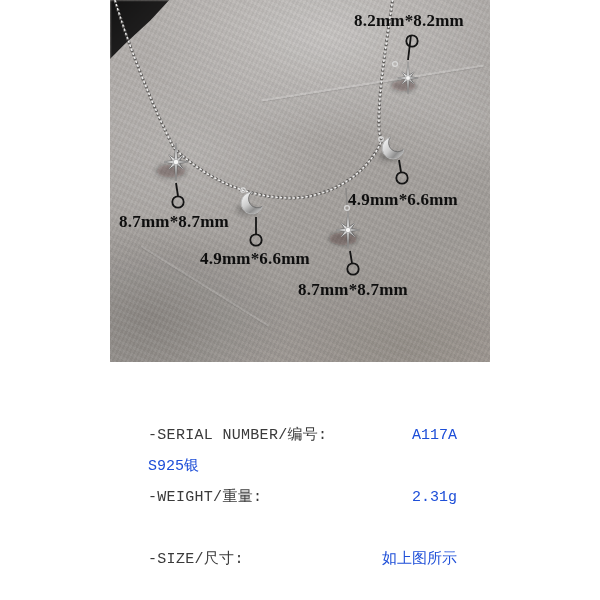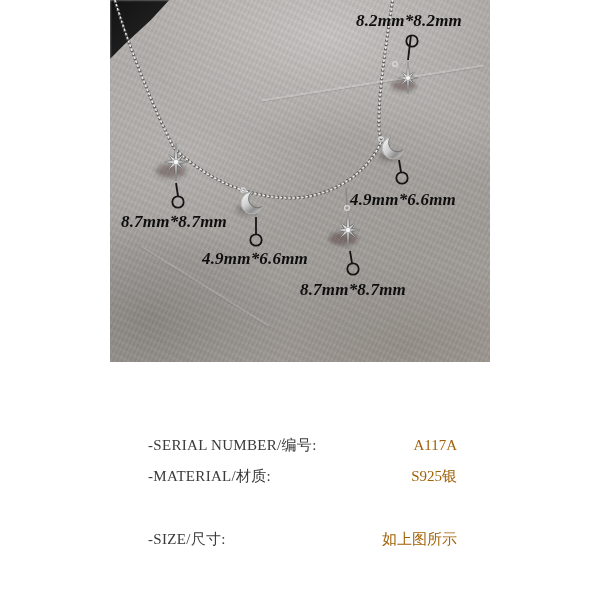--- a/index.html
+++ b/index.html
@@ -14,42 +14,41 @@
     background-color:#aaa6a3;
     background-image:
       repeating-linear-gradient(115deg, rgba(255,255,255,.030) 0 2px, rgba(0,0,0,.030) 2px 4px),
       repeating-linear-gradient(24deg, rgba(255,255,255,.025) 0 3px, rgba(0,0,0,.025) 3px 7px),
       radial-gradient(ellipse 300px 170px at 58% 10%, rgba(255,255,255,.30), rgba(255,255,255,0) 62%),
       radial-gradient(ellipse 240px 190px at 22% 42%, rgba(255,255,255,.13), rgba(255,255,255,0) 55%),
       radial-gradient(ellipse 230px 170px at 10% 88%, rgba(55,50,46,.22), rgba(0,0,0,0) 62%),
       radial-gradient(ellipse 320px 150px at 78% 96%, rgba(75,64,54,.16), rgba(0,0,0,0) 58%),
       radial-gradient(ellipse 200px 120px at 92% 32%, rgba(255,255,255,.12), rgba(0,0,0,0) 52%),
       linear-gradient(160deg,#b6b2af 0%,#aba7a4 38%,#a09c98 72%,#a59f99 100%);
-    font-style: italic;
   }
   .fabric-corner{
     position:absolute;left:0;top:0;width:78px;height:72px;
     background:linear-gradient(135deg,#131313 0%,#1f1e1e 45%,#2d2b2a 70%,rgba(45,43,42,0) 100%);
     clip-path:polygon(0 0,76% 0,52% 28%,18% 62%,0 82%);
     filter:blur(1px);
   }
   .crack{position:absolute;background:rgba(255,255,255,.38);box-shadow:0 1px 1px rgba(0,0,0,.18);opacity:.5;}
   .crack1{left:150px;top:82px;width:225px;height:2px;transform:rotate(-9deg);}
   .crack2{left:20px;top:285px;width:150px;height:2px;transform:rotate(32deg);opacity:.35;}
   .necklace-svg{position:absolute;left:0;top:0;}
   .m-label{
     position:absolute;transform:translateX(-50%);white-space:nowrap;
     font-weight:700;font-size:17px;letter-spacing:.2px;color:#0e0e0e;
     font-family:"Liberation Serif","DejaVu Serif",serif;
   }
   
-  .spec-table{position:absolute;left:148px;top:430px;width:309px;}
+  .spec-table{position:absolute;left:148px;top:420px;width:309px;font-family:Liberation Mono, monospace;}
   .spec-row{display:flex;justify-content:space-between;align-items:baseline;height:31px;line-height:31px;}
   .spec-label{font-size:15px;color:#3a3a3a;letter-spacing:.3px;}
-  .spec-value{font-size:15px;color:#a16207;}
+  .spec-value{font-size:15px;color:#1d4ed8;}
   .size-row{height:auto;line-height:16px;padding-top:8px;align-items:flex-start;}
   .spec-value.multiline{text-align:center;}
   .spec-value.multiline span{display:block;line-height:16px;}
 </style>
 </head>
 <body>
 
 <div class="photo">
   <div class="fabric-corner"></div>
   <div class="crack crack1"></div>
@@ -135,22 +134,25 @@
   <div class="m-label" style="left:293px;top:190px;">4.9mm*6.6mm</div>
   <div class="m-label" style="left:243px;top:280px;">8.7mm*8.7mm</div>
 </div>
 
 <div class="spec-table">
   <div class="spec-row">
     <span class="spec-label">-SERIAL NUMBER/编号:</span>
     <span class="spec-value">A117A</span>
   </div>
   <div class="spec-row">
-    <span class="spec-label">-MATERIAL/材质:</span>
     <span class="spec-value">S925银</span>
+  </div>
+  <div class="spec-row">
+    <span class="spec-label">-WEIGHT/重量:</span>
+    <span class="spec-value">2.31g</span>
   </div>
   <div class="spec-row">
   </div>
   <div class="spec-row size-row">
     <span class="spec-label">-SIZE/尺寸:</span>
     <span class="spec-value multiline">
       <span>如上图所示</span>
     </span>
   </div>
 </div>

